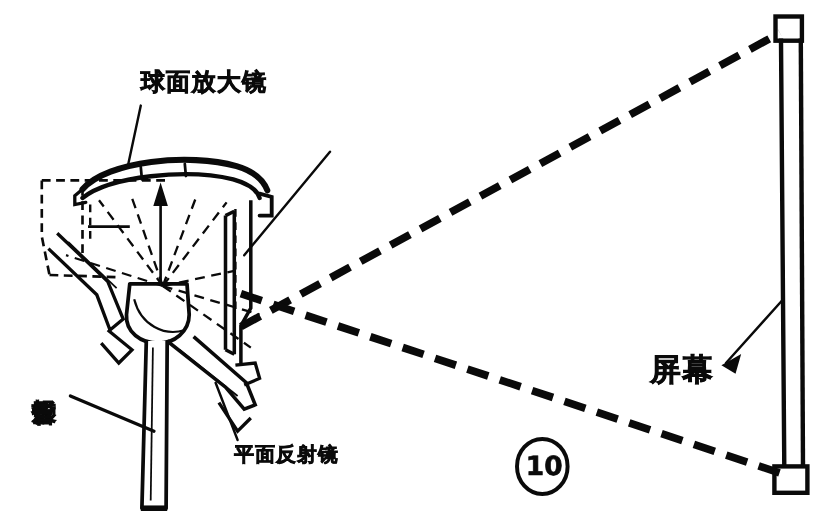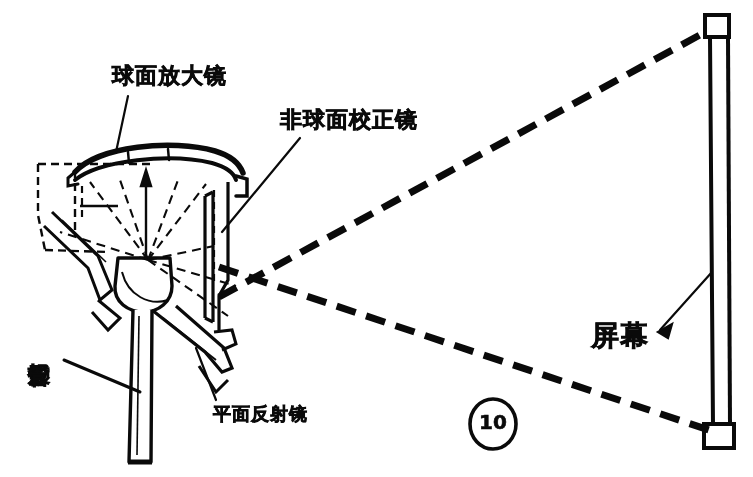--- a/index.html
+++ b/index.html
@@ -167,25 +167,24 @@
 
       <path d="M64 360 L 140 392" fill="none" stroke-width="3"></path>
     </g>
 
     <g>
       <ellipse cx="493" cy="424" rx="23" ry="25" fill="#ffffff" stroke="#0a0a0a" stroke-width="3.6"></ellipse>
     </g>
 
   </svg>
 
-  <div class="lbl" style="left:112px; top:64px; font-size:22px;">球面放大镜</div>
+  <div class="lbl" style="left:128px; top:64px; font-size:22px;">球面放大镜</div>
 
-  <div class="lbl" style="left:280px; top:108px; font-size:22px;">非球面校正镜</div>
 
   <div class="lbl" style="left:591px; top:321px; font-size:28px;">屏幕</div>
 
   <div class="lbl" style="left:213px; top:405px; font-size:18px;">平面反射镜</div>
 
   <div class="lbl-vert" style="left:28px; top:345px; font-size:22px;">投影管</div>
 
-  <div class="figno" style="left:478px; top:410px; width:30px; font-size:20px;">10</div>
+  <div class="figno" style="left:478px; top:410px; width:30px; font-size:24px;">10</div>
 
 </div>
 
 </body></html>

